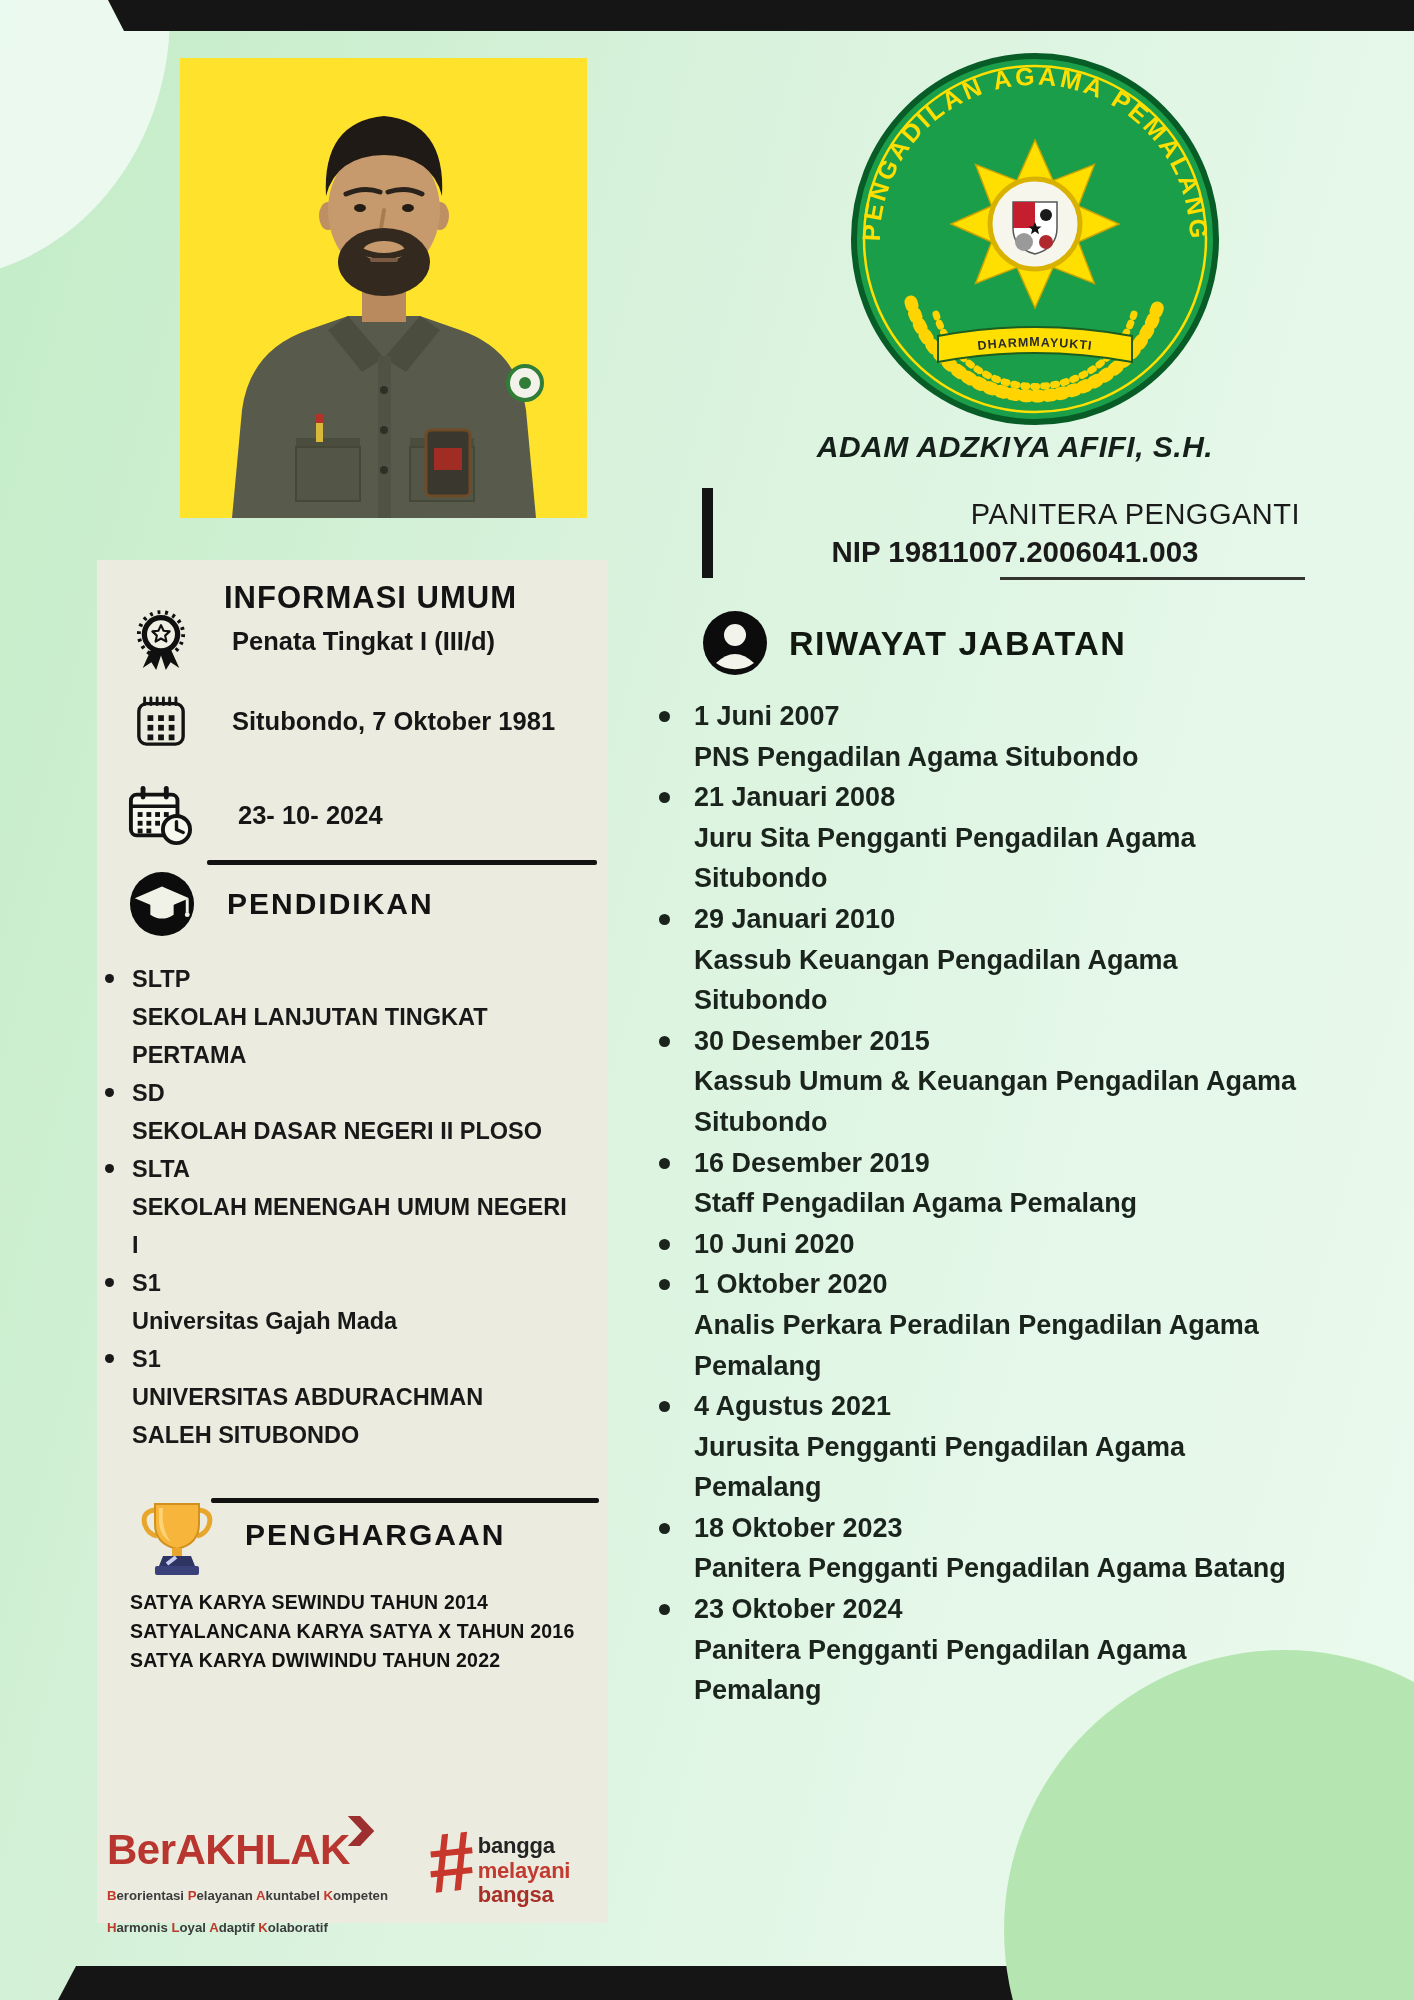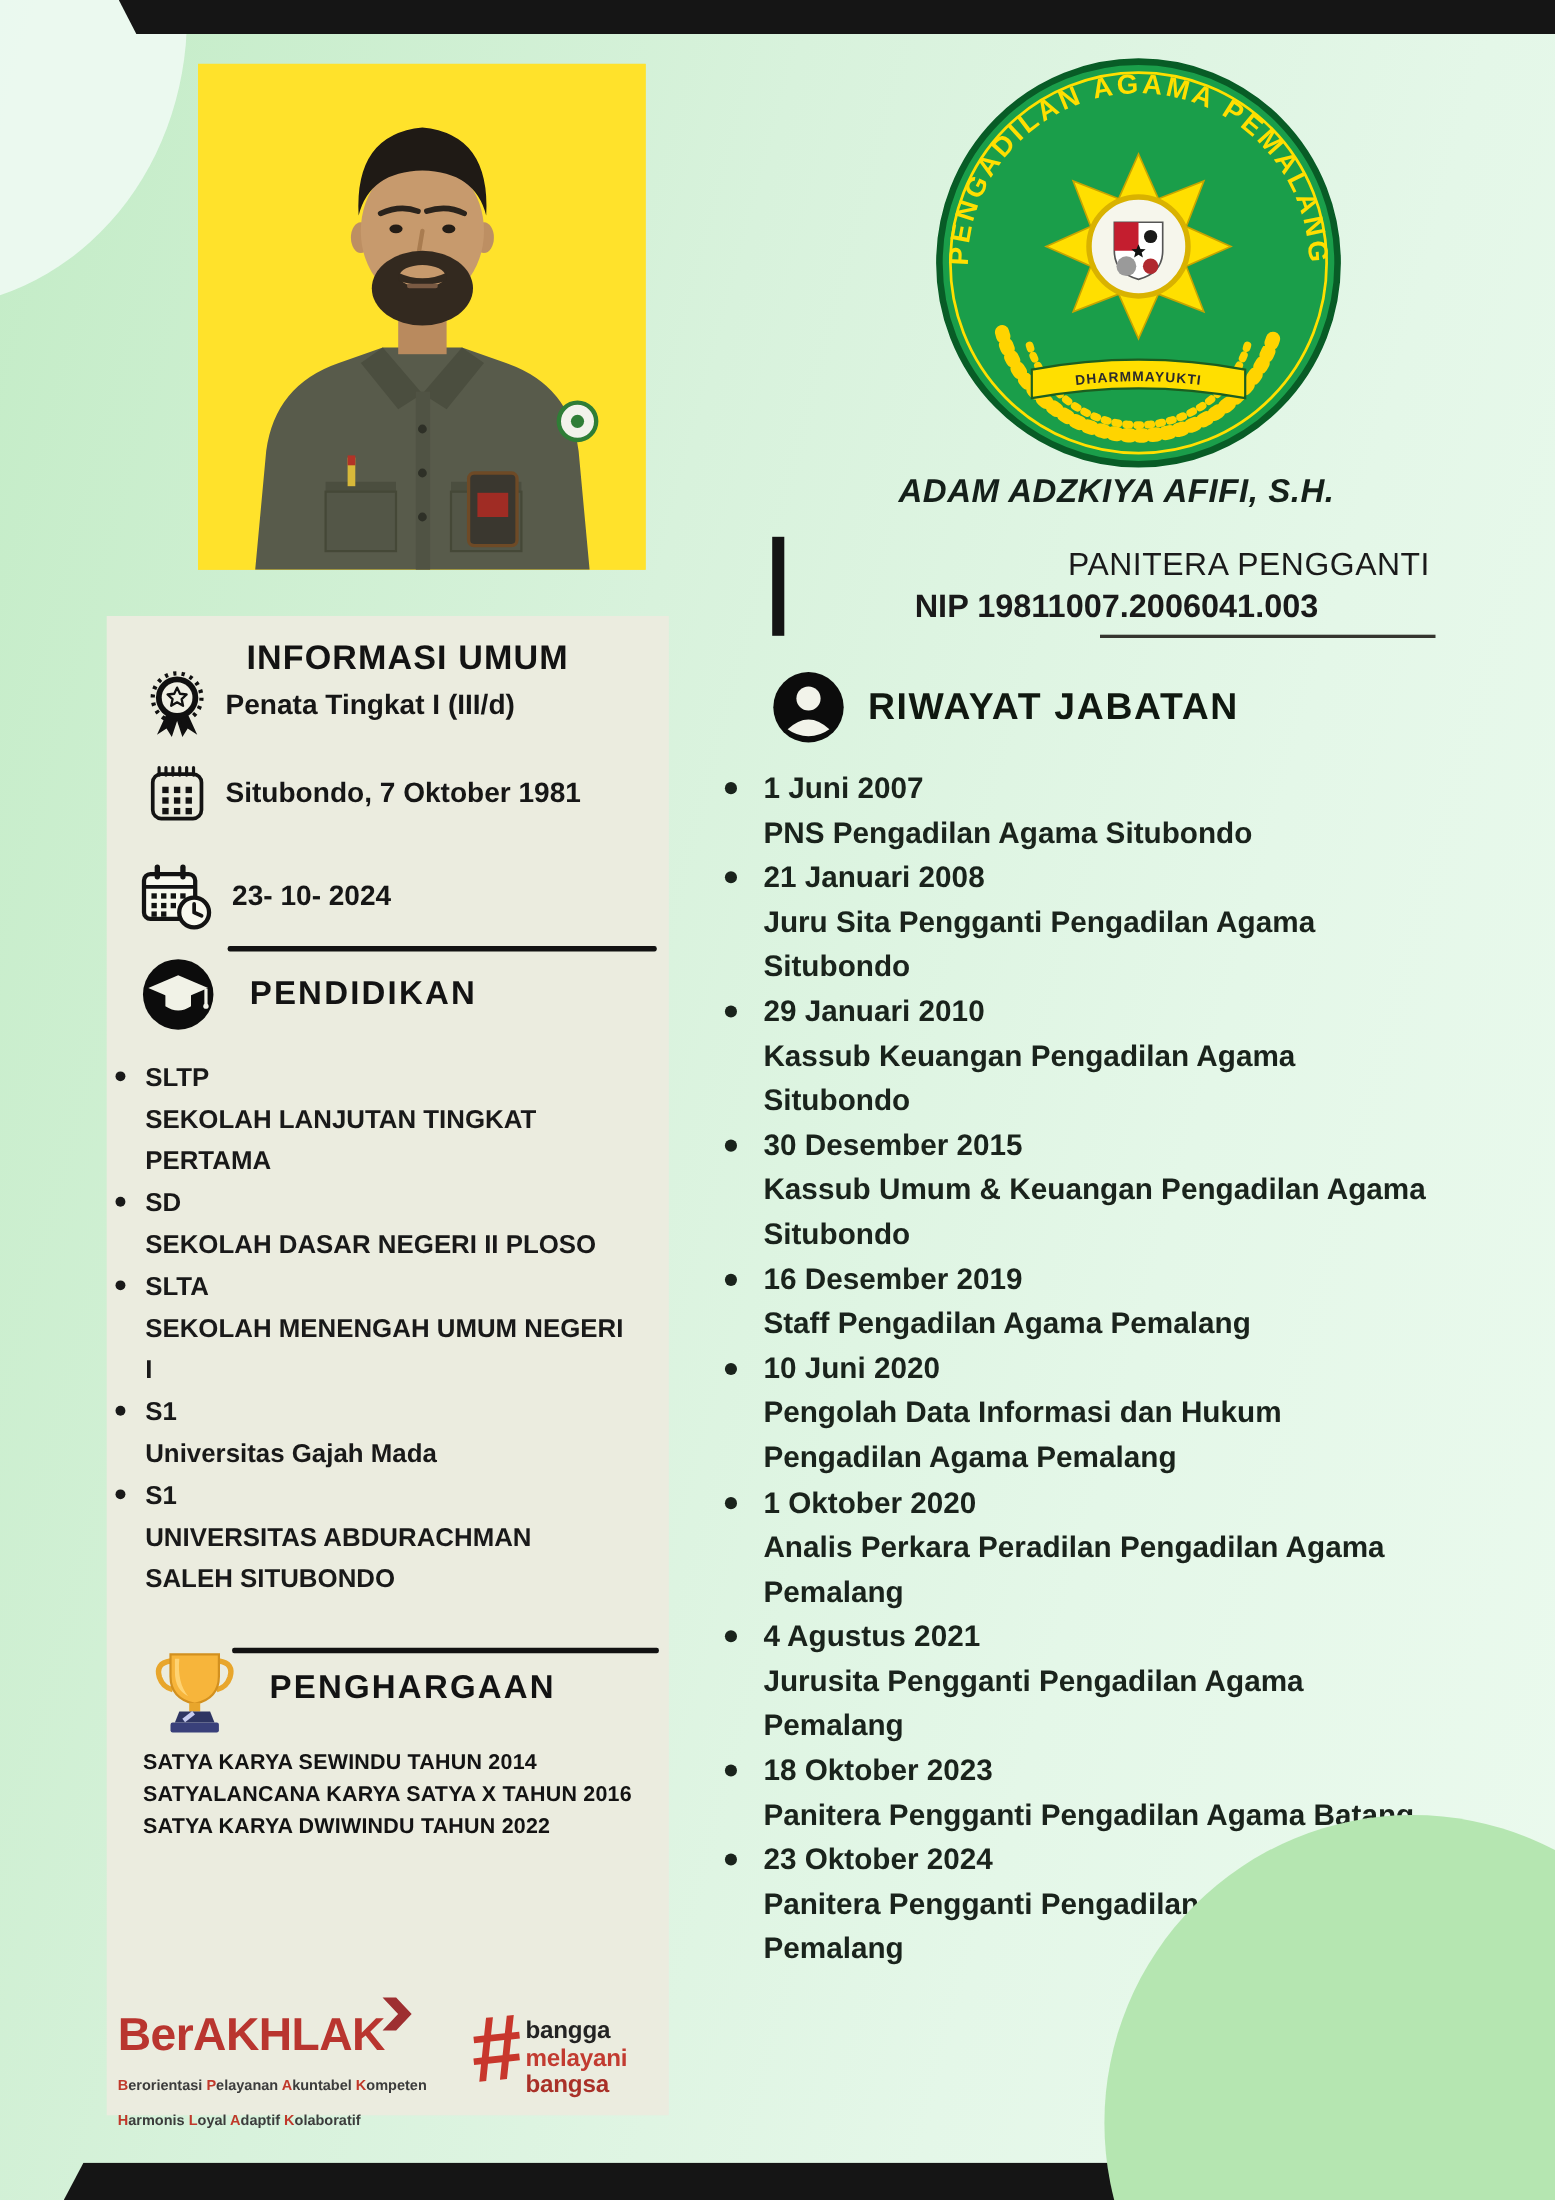--- a/index.html
+++ b/index.html
@@ -33,21 +33,21 @@
   .career-header h2 { margin:0; font-size:34px; font-weight:800; letter-spacing:1.5px; color:#101810; }
   .person-badge svg { width:66px; height:66px; display:block; }
   .career-list { position:absolute; left:656px; top:696px; width:652px; list-style:none; margin:0; padding:0; }
   .career-item { position:relative; padding-left:38px; width:612px; font-size:27px; line-height:40.6px; color:#1a231c; font-weight:700; }
   .career-item::before { content:""; position:absolute; left:3px; top:15px; width:11px; height:11px; border-radius:50%; background:#1a231c; }
   .c-date { font-weight:800; }
 
   
   .info-panel { position:absolute; left:97px; top:560px; width:511px; height:1363px; background:#ebecdf; }
   .info-title { position:absolute; top:20px; left:0; margin:0; width:100%; box-sizing:border-box; padding-left:36px; text-align:center; font-size:31px; font-weight:700; letter-spacing:1px; color:#131313; }
-  .row { position:absolute; display:flex; align-items:center; }
+  .row { position:absolute; display:flex; align-items:center;gap:27px; }
   .row-rank  { left:38px; top:50px;  height:62px; }
   .row-birth { left:38px; top:132px; height:58px; }
   .row-date  { left:30px; top:222px; height:66px; }
   .row svg { flex:0 0 auto; display:block; }
   .row-text { margin-left:18px; font-size:25.5px; font-weight:700; color:#161616; white-space:nowrap; }
   .divider { position:absolute; height:5px; background:#121212; border-radius:2px; }
   .d1 { left:110px; top:300px; width:390px; }
   .d2 { left:114px; top:938px; width:388px; }
   .edu-header { position:absolute; left:32px; top:310px; height:68px; display:flex; align-items:center; gap:32px; }
   .edu-header h3, .award-header h3 { margin:0; font-size:30px; font-weight:800; letter-spacing:2px; color:#131313; }
@@ -179,21 +179,20 @@
     <div class="c-role">Kassub Umum &amp; Keuangan Pengadilan Agama Situbondo</div>
   </li>
 
   <li class="career-item">
     <div class="c-date">16 Desember 2019</div>
     <div class="c-role">Staff Pengadilan Agama Pemalang</div>
   </li>
 
   <li class="career-item">
     <div class="c-date">10 Juni 2020</div>
-    <div class="c-role">Pengolah Data Informasi dan Hukum Pengadilan Agama Pemalang</div>
   </li>
 
   <li class="career-item">
     <div class="c-date">1 Oktober 2020</div>
     <div class="c-role">Analis Perkara Peradilan Pengadilan Agama Pemalang</div>
   </li>
 
   <li class="career-item">
     <div class="c-date">4 Agustus 2021</div>
     <div class="c-role">Jurusita Pengganti Pengadilan Agama Pemalang</div>

